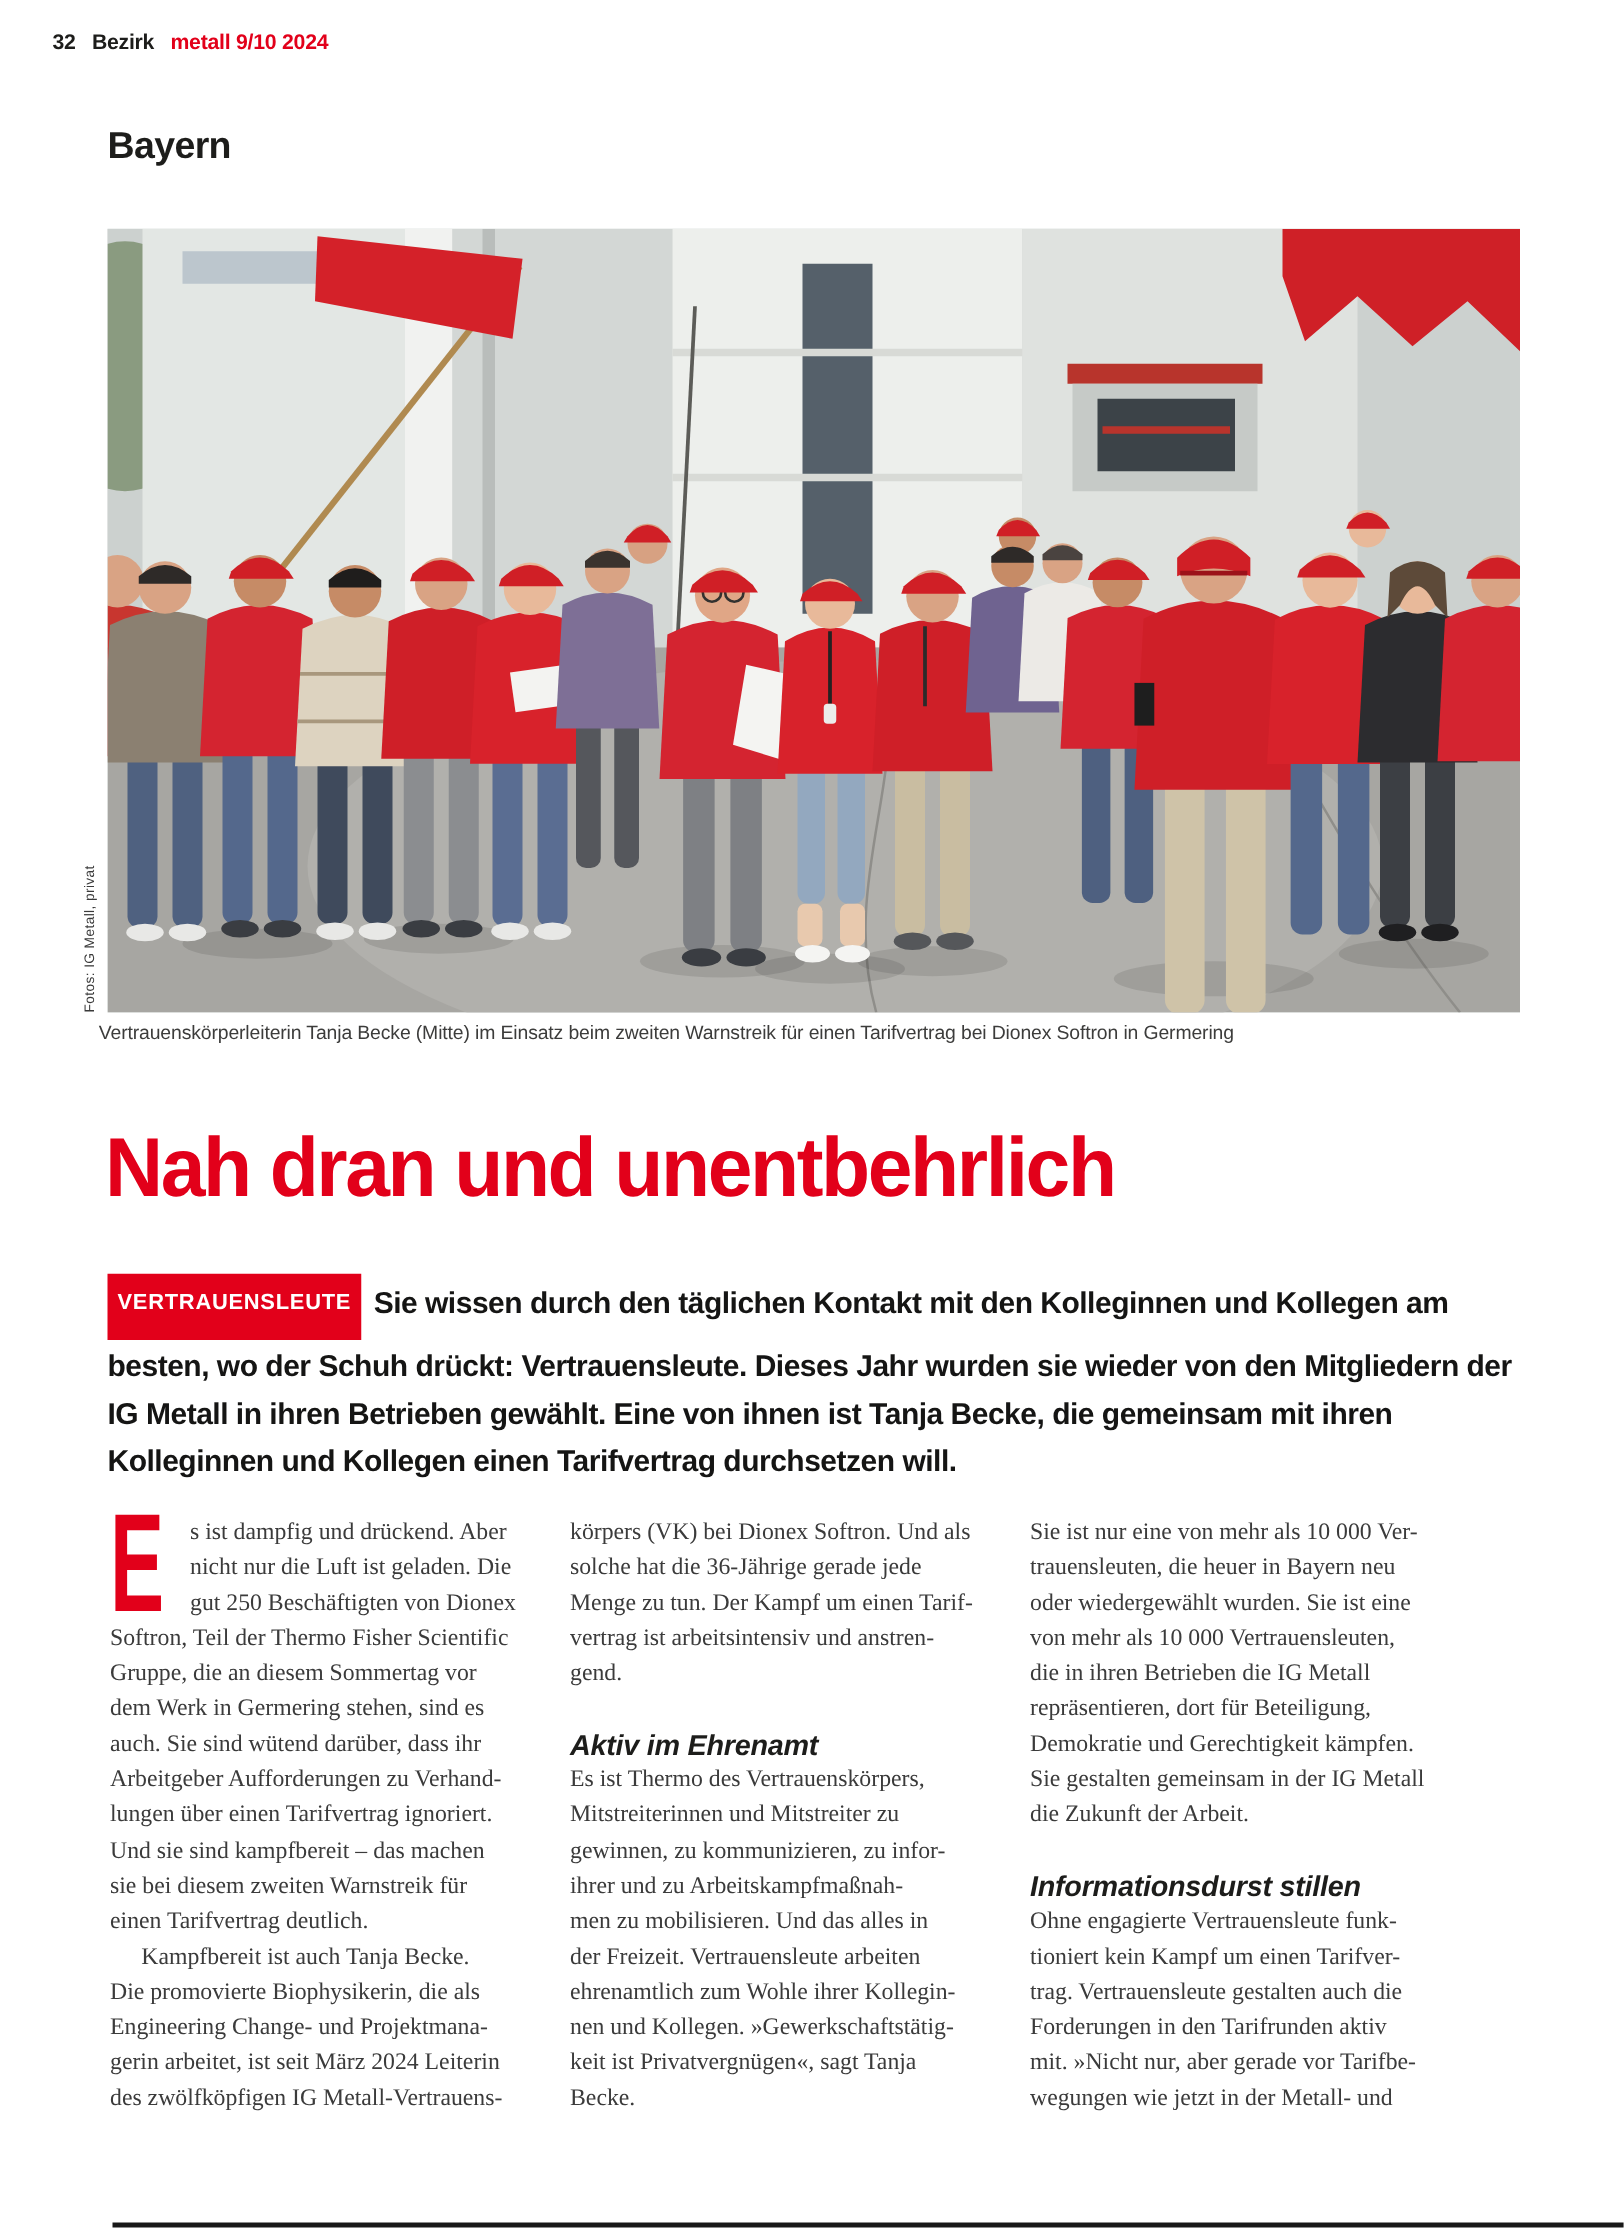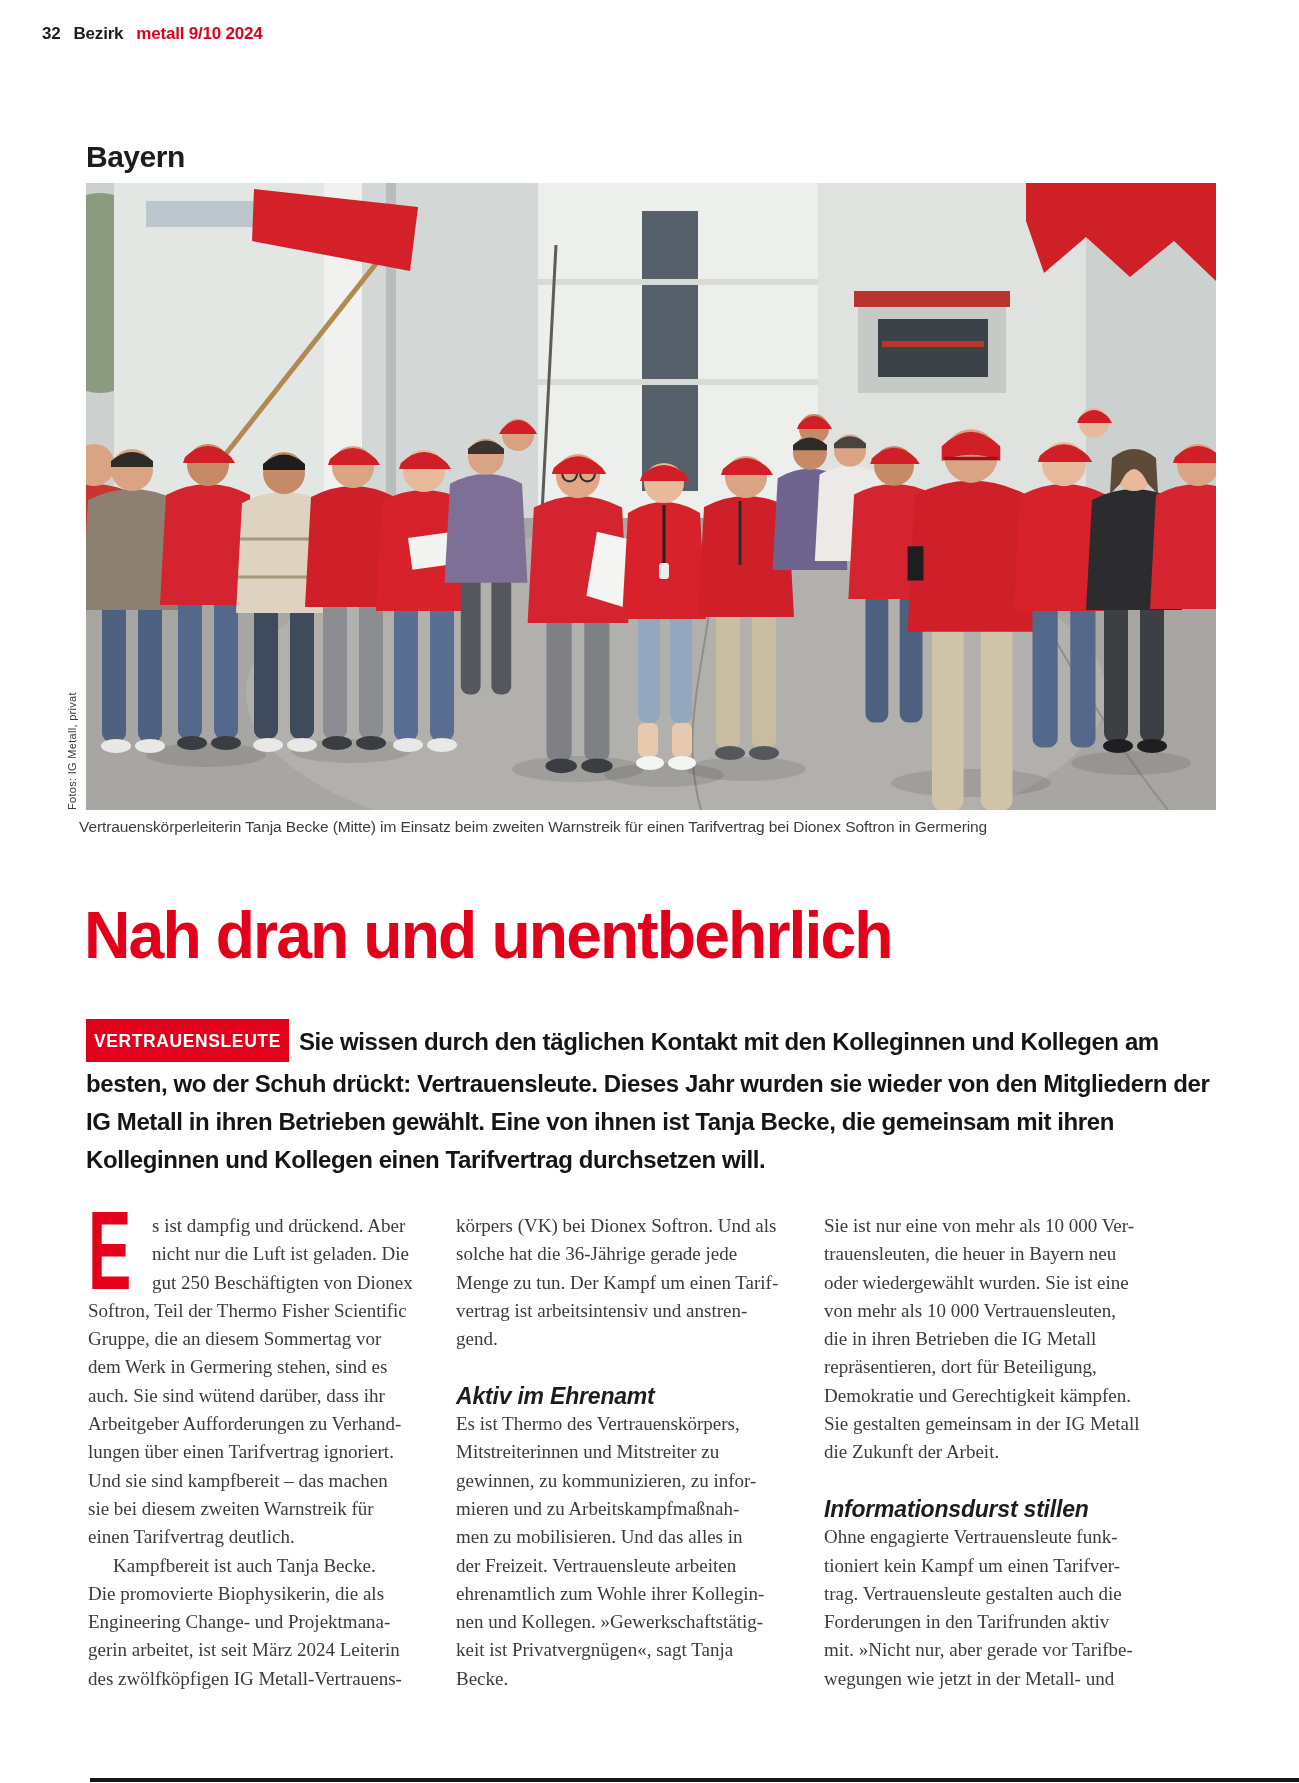--- a/index.html
+++ b/index.html
@@ -10,42 +10,42 @@
     font-family:"Liberation Sans", sans-serif; color:var(--ink); overflow:hidden;
   }
 
   
   .folio { position:absolute; left:42px; top:24px; display:flex; gap:13px;
            font-size:17px; font-weight:bold; letter-spacing:-0.2px; }
   .folio .issue { color:var(--accent); }
 
   
   .region-title { position:absolute; left:86px; top:100px; font-size:30px;
-                  font-weight:bold; letter-spacing:-0.5px;margin-top:40px; }
+                  font-weight:bold; letter-spacing:-0.5px; }
 
   
   .photo-wrap { position:absolute; left:86px; top:183px; width:1130px; height:627px;
                 background:#c9cecc; overflow:hidden; }
   .photo-wrap svg { display:block; }
   .photo-credit { position:absolute; left:66px; top:810px; transform:rotate(-90deg);
                   transform-origin:0 0; font-size:11px; color:#3a3a3a;
                   letter-spacing:0.3px; white-space:nowrap; }
   .caption { position:absolute; left:79px; top:818px; width:1130px; font-size:15.5px;
              color:#3c3c3b; letter-spacing:-0.1px; white-space:nowrap; }
 
   
   .headline { position:absolute; left:84px; top:896px; font-size:67px; font-weight:bold;
               color:var(--accent); letter-spacing:-2px; white-space:nowrap;
               transform:scaleX(0.96); transform-origin:0 0; }
 
   
   .lede { position:absolute; left:86px; top:1022px; width:1140px; font-size:24px;
           font-weight:bold; line-height:38px; letter-spacing:-0.4px; color:#151514; }
   .kicker { display:inline-block; background:var(--accent); color:#fff; font-size:17.5px;
-            letter-spacing:0.6px; padding:3px 8px 2px; margin-right:10px;
+            letter-spacing:0.6px; padding:3px 8px 12px; margin-right:10px;
             position:relative; top:-3px; white-space:nowrap; }
 
   
   .columns { position:absolute; left:88px; top:1212px; width:1130px; display:flex;
              gap:28px; font-family:"Liberation Serif", serif; font-size:19px;
              line-height:28.3px; color:var(--body); }
   .col { width:340px; position:relative; }
   .bline { white-space:nowrap; }
   .indent { text-indent:25px; }
   .beside-drop .bline { padding-left:64px; }
@@ -318,21 +318,21 @@
         <div class="bline">Menge zu tun. Der Kampf um einen Tarif-</div>
         <div class="bline">vertrag ist arbeitsintensiv und anstren-</div>
         <div class="bline">gend.</div>
       </div>
       <div class="gap-line"></div>
       <div class="subhead">Aktiv im Ehrenamt</div>
       <div class="para">
         <div class="bline">Es ist Thermo des Vertrauenskörpers,</div>
         <div class="bline">Mitstreiterinnen und Mitstreiter zu</div>
         <div class="bline">gewinnen, zu kommunizieren, zu infor-</div>
-        <div class="bline">mieren und zu Arbeitskampfmaßnah-</div>
+        <div class="bline">ihrer und zu Arbeitskampfmaßnah-</div>
         <div class="bline">men zu mobilisieren. Und das alles in</div>
         <div class="bline">der Freizeit. Vertrauensleute arbeiten</div>
         <div class="bline">ehrenamtlich zum Wohle ihrer Kollegin-</div>
         <div class="bline">nen und Kollegen. »Gewerkschaftstätig-</div>
         <div class="bline">keit ist Privatvergnügen«, sagt Tanja</div>
         <div class="bline">Becke.</div>
       </div>
     </div>
   <div class="col">
       <div class="para">

